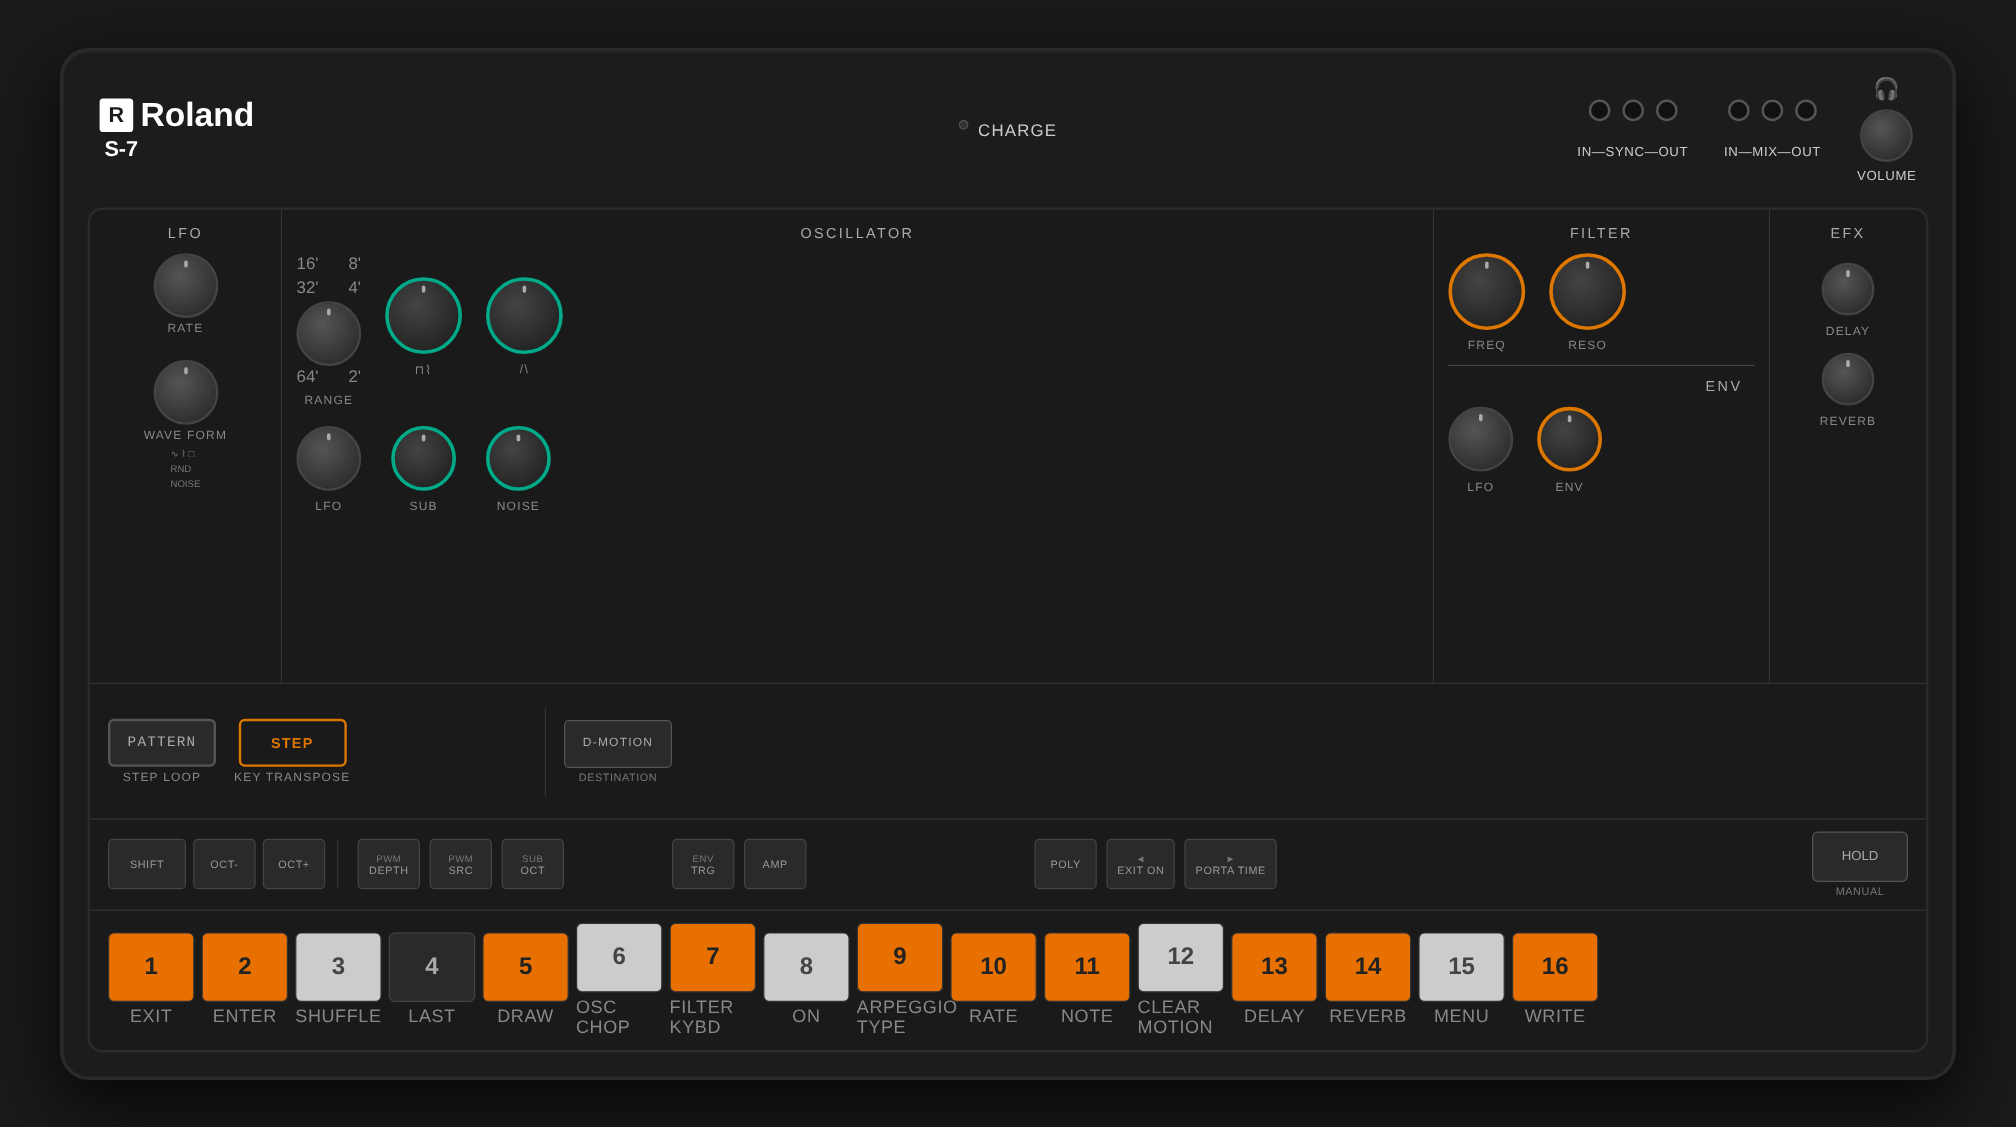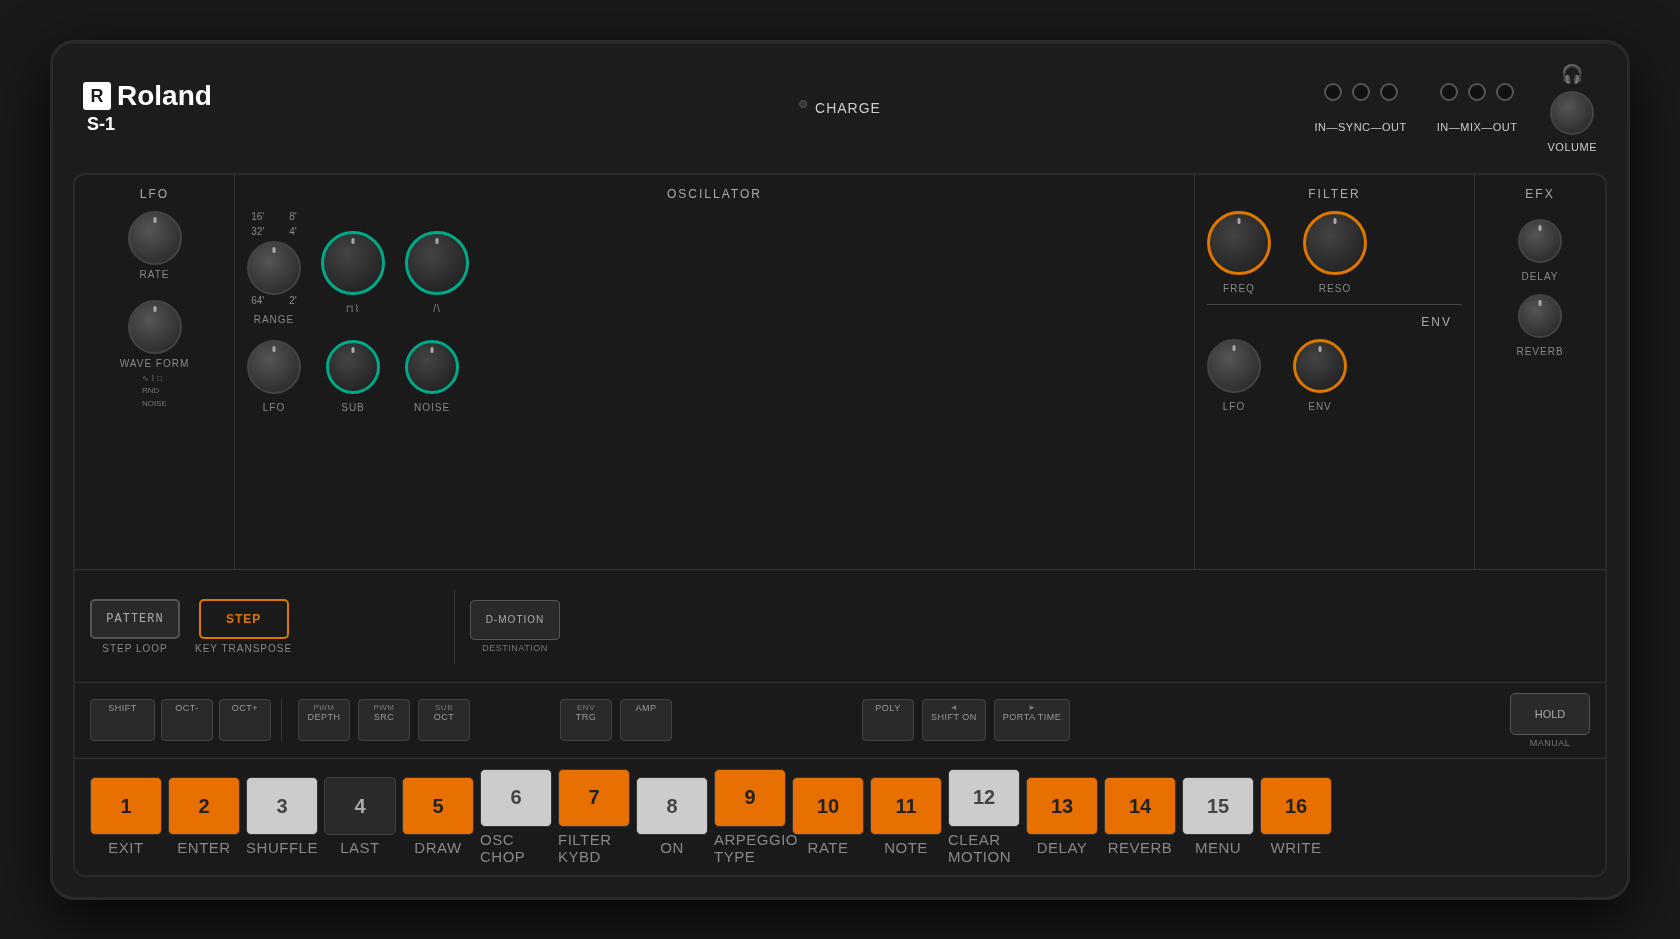--- a/index.html
+++ b/index.html
@@ -279,40 +279,40 @@
     }
     .range-area {
       display: flex;
       flex-direction: column;
       align-items: center;
     }
     .range-labels {
       display: flex;
       gap: 25px;
       color: #888;
-      font-size: 10px;
+      font-size: 14px;
       margin-bottom: 4px;
     }
     .osc-knobs-row {
       display: flex;
       gap: 25px;
       margin-top: 15px;
       align-items: flex-end;
     }
     
     .filter-section {
       width: 280px;
       padding: 12px;
       border-right: 1px solid #333;
       display: flex;
       flex-direction: column;
     }
     .filter-knobs {
       display: flex;
-      gap: 32px;
+      gap: 20px;
       flex-wrap: wrap;
     }
     
     .efx-section {
       width: 130px;
       padding: 12px;
       display: flex;
       flex-direction: column;
       align-items: center;
     }
@@ -389,21 +389,21 @@
       background: #2a2a2a;
       border: 1px solid #444;
       border-radius: 4px;
       color: #999;
       font-size: 9px;
       letter-spacing: 0.5px;
       cursor: pointer;
       display: flex;
       flex-direction: column;
       align-items: center;
-      justify-content: flex-start;
+      justify-content: center;
       padding: 3px 8px;
       min-width: 52px;
     }
     .func-btn.wide { min-width: 65px; }
     .func-btn .fn-top {
       font-size: 8px;
       color: #777;
     }
     
     .step-buttons-row {
@@ -540,21 +540,21 @@
 
 <div class="synth-body">
 
   <div class="top-bar">
 
     <div class="brand-area">
       <div class="roland-logo">
         <div class="r-icon">R</div>
         <span>Roland</span>
       </div>
-      <div class="model-name">S-1</div>
+      <div class="model-name">S-7</div>
     </div>
 
     <div class="charge-area">
       <div class="charge-led"></div>
       <span class="charge-label">CHARGE</span>
     </div>
 
     <div class="ports-area">
       <div class="port-group">
         <div class="port-jacks">
@@ -750,21 +750,21 @@
           <span>AMP</span>
         </div>
       </div>
 
       <div class="flex-row gap-8" style="margin-left:180px;">
         <div class="func-btn">
           <span>POLY</span>
         </div>
         <div class="func-btn">
           <span class="fn-top">◄</span>
-          <span>SHIFT ON</span>
+          <span>EXIT ON</span>
         </div>
         <div class="func-btn">
           <span class="fn-top">►</span>
           <span>PORTA TIME</span>
         </div>
       </div>
 
       <div class="flex-col-center" style="margin-left:auto;">
         <div class="hold-btn">HOLD</div>
         <div class="sub-label">MANUAL</div>

